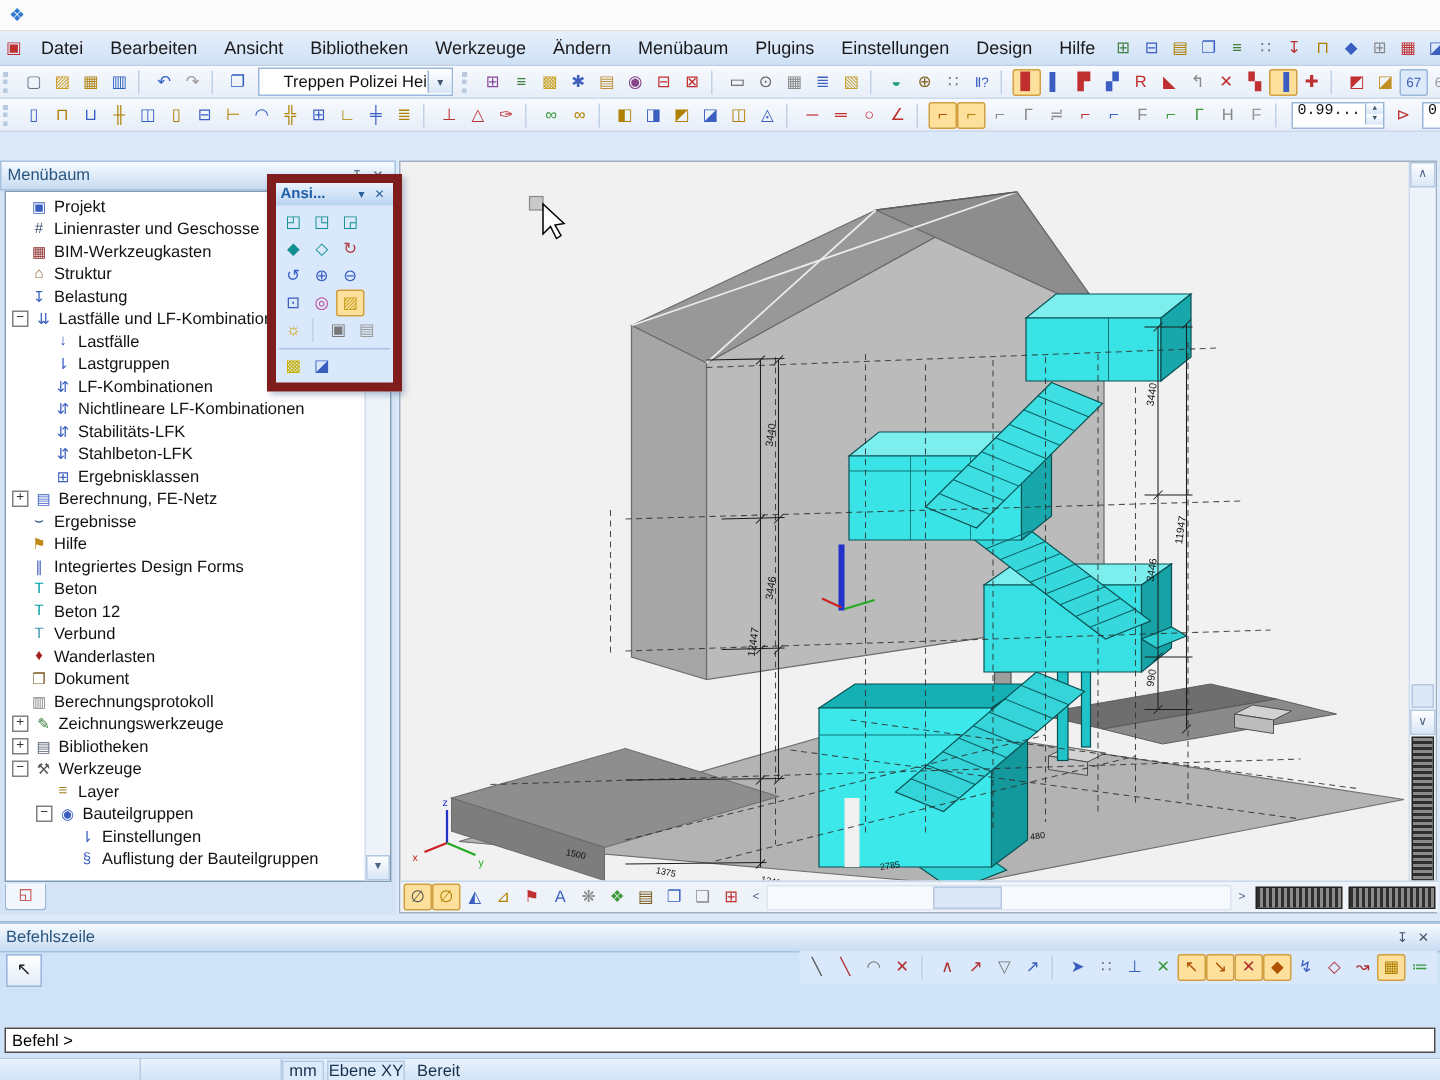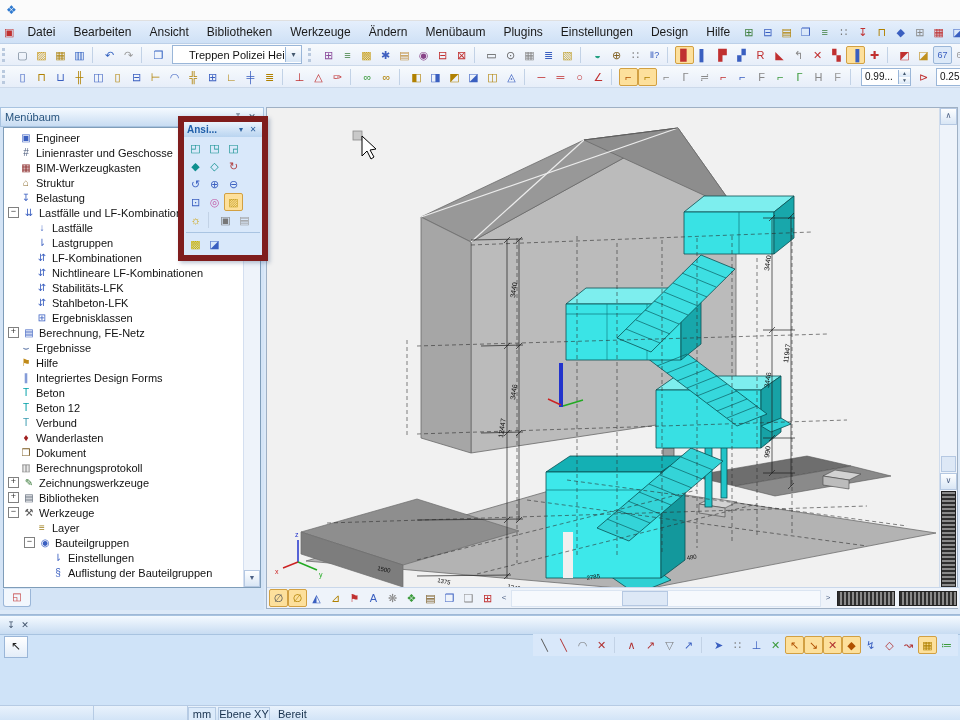--- a/index.html
+++ b/index.html
@@ -25,21 +25,21 @@
   .icn.small{font-size:9px;}
   .icn.hl{background:#fde09c;border-color:#d2a042;}
   .icn.pressed{background:#dce9f8;border-color:#9ab6d8;}
   .sep{width:4px;height:16px;border-left:1px solid #c2d2e6;margin:0 3px;flex:0 0 auto;}
   .grip{width:4px;height:14px;border-left:3px dotted #b9c9de;margin:0 4px 0 2px;flex:0 0 auto;}
   .combo{display:flex;align-items:center;background:#fff;border:1px solid #9ab6d8;height:17px;
          width:128px;margin:0 4px;flex:0 0 auto;}
   .combo span.val{font-size:11px;padding-left:16px;flex:1;color:#111;white-space:nowrap;overflow:hidden;}
   .combo .combo-btn{width:15px;height:15px;font-size:8px;line-height:15px;text-align:center;
          background:linear-gradient(#fdfeff,#d8e6f6);border-left:1px solid #9ab6d8;color:#44586e;}
-  .spinner{display:flex;align-items:center;border:1px solid #9ab6d8;background:#fff;height:16px;margin:0 3px;flex:0 0 auto;}
+  .spinner{display:flex;align-items:flex-start;border:1px solid #9ab6d8;background:#fff;height:16px;margin:0 3px;flex:0 0 auto;font-family:Liberation Mono, monospace;}
   .spinner .spin-val{font-size:10px;padding:0 3px;min-width:30px;color:#111;}
   .spin-btns{display:flex;flex-direction:column;width:11px;border-left:1px solid #9ab6d8;}
   .spin-btns i{font-style:normal;font-size:5px;line-height:7px;text-align:center;color:#44586e;
                background:linear-gradient(#fdfeff,#d8e6f6);}
   
   .main{position:relative;height:526px;background:#dce9f8;}
   
   .dock{position:absolute;left:0;top:19px;width:264px;height:503px;background:#d4e4f6;}
   .panel-hdr{height:18px;background:linear-gradient(#f5faff,#c8dcf2);border:1px solid #a8c3e0;
              display:flex;align-items:center;padding:0 4px;}
@@ -273,21 +273,21 @@
     <div class="panel-hdr">
       <span class="ptitle">Menübaum</span>
       <span class="hbtn">↧</span>
       <span class="hbtn">✕</span>
     </div>
     <div class="tree-box">
       <div class="tree-list">
           <div class="tree-row" style="padding-left: 4px;">
             <span class="xs"></span>
             <span class="tico" style="color: rgb(58, 95, 192);">▣</span>
-            <span>Engineer</span>
+            <span>Projekt</span>
           </div>
           <div class="tree-row" style="padding-left: 4px;">
             <span class="xs"></span>
             <span class="tico" style="color: rgb(68, 85, 119);">#</span>
             <span>Linienraster und Geschosse</span>
           </div>
           <div class="tree-row" style="padding-left: 4px;">
             <span class="xs"></span>
             <span class="tico" style="color: rgb(139, 42, 42);">▦</span>
             <span>BIM-Werkzeugkasten</span>
@@ -671,20 +671,21 @@
       </div>
       <div class="hbtn2">&gt;</div>
       <div class="rotbar-h"></div>
       <div class="rotbar-h"></div>
     </div>
   </div>
 </div>
 
 <div class="cmdpanel">
   <div class="panel-hdr">
+    <span class="ptitle">Befehlszeile</span>
     <span class="hbtn">↧</span>
     <span class="hbtn">✕</span>
   </div>
   <div class="cursor-btn">↖</div>
   <div class="cmd-toolbar">
       <span class="icn" style="color: rgb(85, 85, 85);">╲</span>
       <span class="icn" style="color: rgb(176, 48, 48);">╲</span>
       <span class="icn" style="color: rgb(119, 119, 119);">◠</span>
       <span class="icn" style="color: rgb(176, 48, 48);">✕</span>
       <span class="sep"></span>
@@ -700,20 +701,21 @@
       <span class="icn hl" style="color: rgb(176, 80, 0);">↖</span>
       <span class="icn hl" style="color: rgb(176, 80, 0);">↘</span>
       <span class="icn hl" style="color: rgb(176, 48, 48);">✕</span>
       <span class="icn hl" style="color: rgb(176, 80, 0);">◆</span>
       <span class="icn" style="color: rgb(58, 95, 192);">↯</span>
       <span class="icn" style="color: rgb(176, 48, 48);">◇</span>
       <span class="icn" style="color: rgb(176, 48, 48);">↝</span>
       <span class="icn hl" style="color: rgb(176, 128, 0);">▦</span>
       <span class="icn" style="color: rgb(58, 154, 58);">≔</span>
     </div>
+  <input class="cmd-input" value="Befehl &gt;" style="">
 </div>
 
 <div class="statusbar">
   <div class="scell" style="width:93px"></div>
   <div class="scell" style="width:93px"></div>
   <div class="scell raised" style="width:26px">mm</div>
   <div class="scell raised" style="width:50px">Ebene XY</div>
   <div class="scell" style="border:none;padding-left:6px">Bereit</div>
 </div>
 

